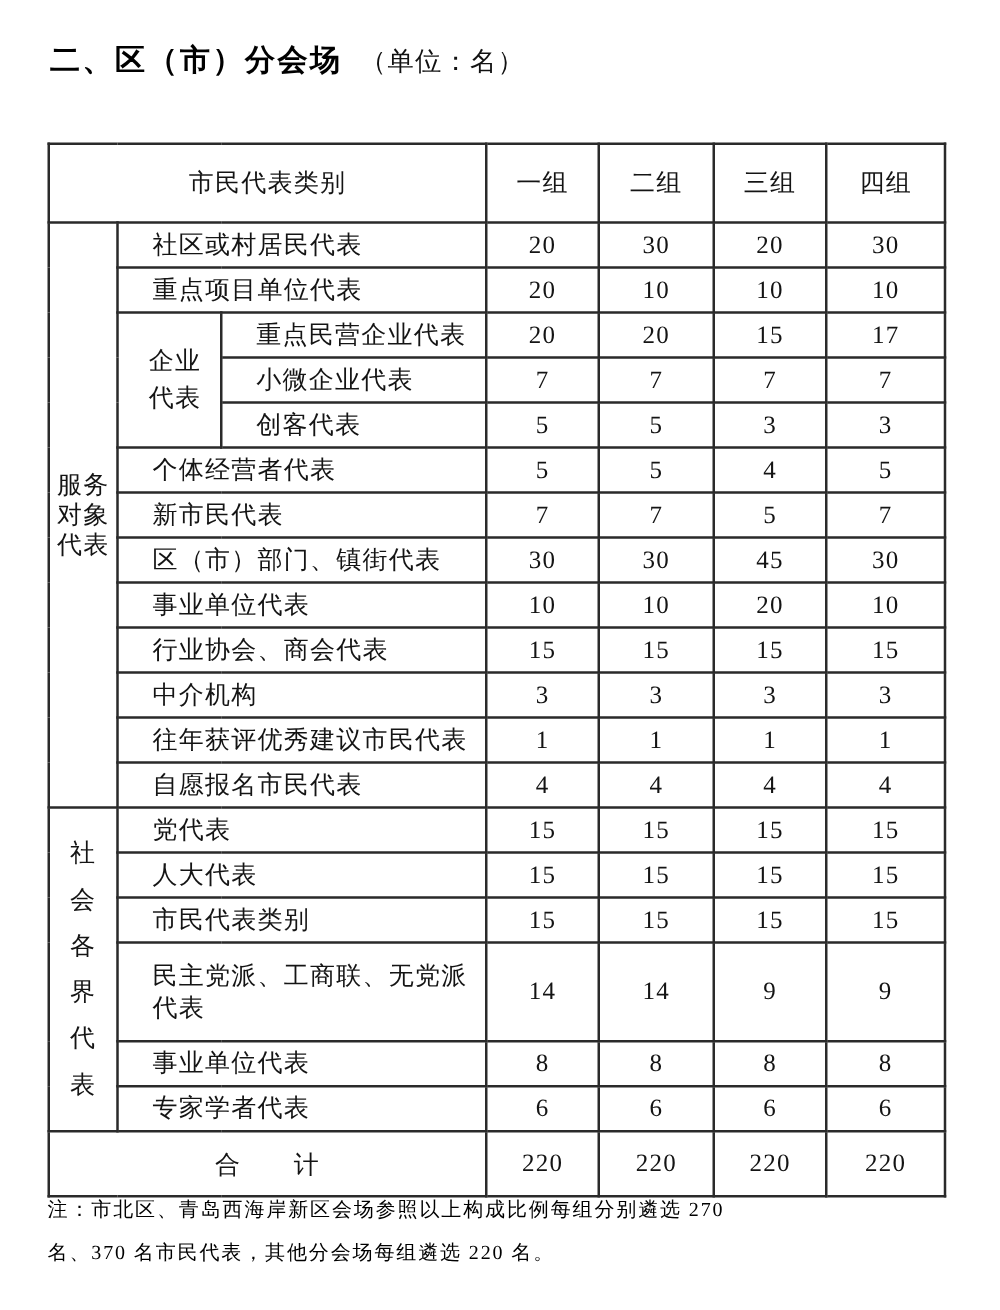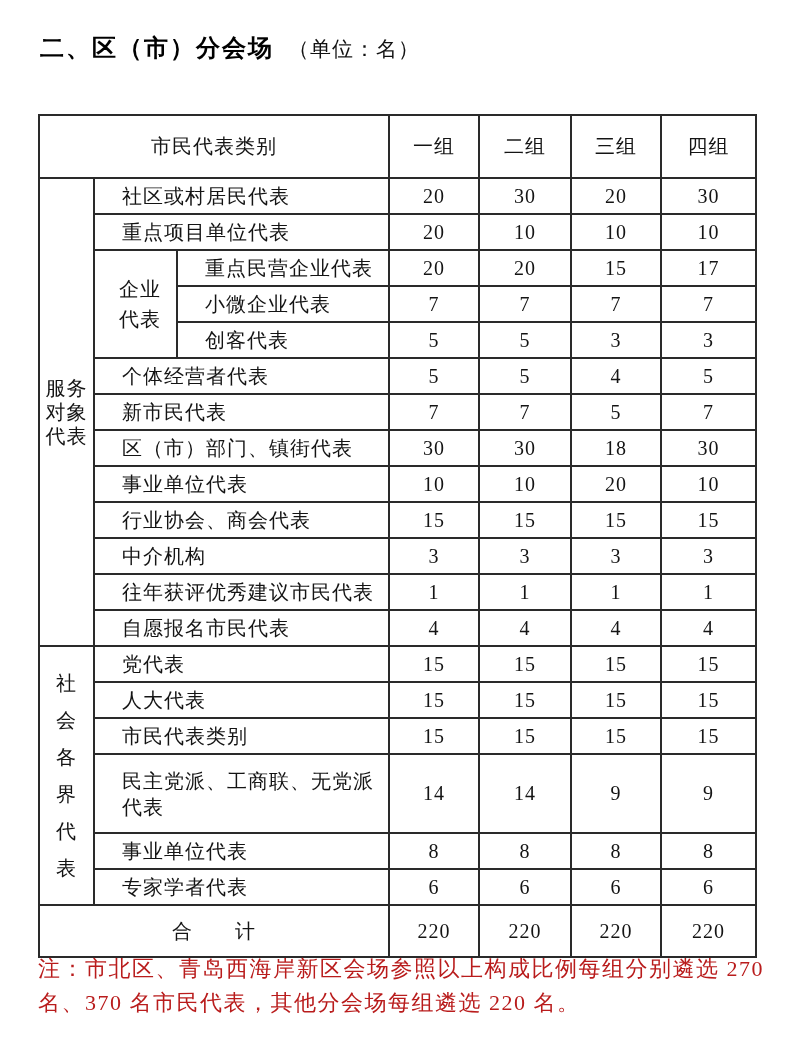--- a/index.html
+++ b/index.html
@@ -71,25 +71,25 @@
     text-align: center;
     padding-left: 9px;
     line-height: 30px;
   }
   td.total-label { text-align: center; letter-spacing: 1px; }
   .note {
     position: absolute;
     left: 38px;
     top: 952px;
     width: 760px;
-    font-size: 22px;
+    font-size: 16px;
     line-height: 34px;
     letter-spacing: 1.5px;
     white-space: pre-line;
-    color: #b91c1c;
+    color: #000000;
   }
 </style>
 </head>
 <body>
 
 <div class="page">
 
   <div class="title">
     <span class="title-main">二、区（市）分会场</span><span class="title-unit">（单位：名）</span>
   </div>
@@ -164,21 +164,21 @@
         <td colspan="2" class="label">新市民代表</td>
         <td class="num">7</td>
         <td class="num">7</td>
         <td class="num">5</td>
         <td class="num">7</td>
       </tr>
       <tr class="row">
         <td colspan="2" class="label">区（市）部门、镇街代表</td>
         <td class="num">30</td>
         <td class="num">30</td>
-        <td class="num">18</td>
+        <td class="num">45</td>
         <td class="num">30</td>
       </tr>
       <tr class="row">
         <td colspan="2" class="label">事业单位代表</td>
         <td class="num">10</td>
         <td class="num">10</td>
         <td class="num">20</td>
         <td class="num">10</td>
       </tr>
       <tr class="row">

